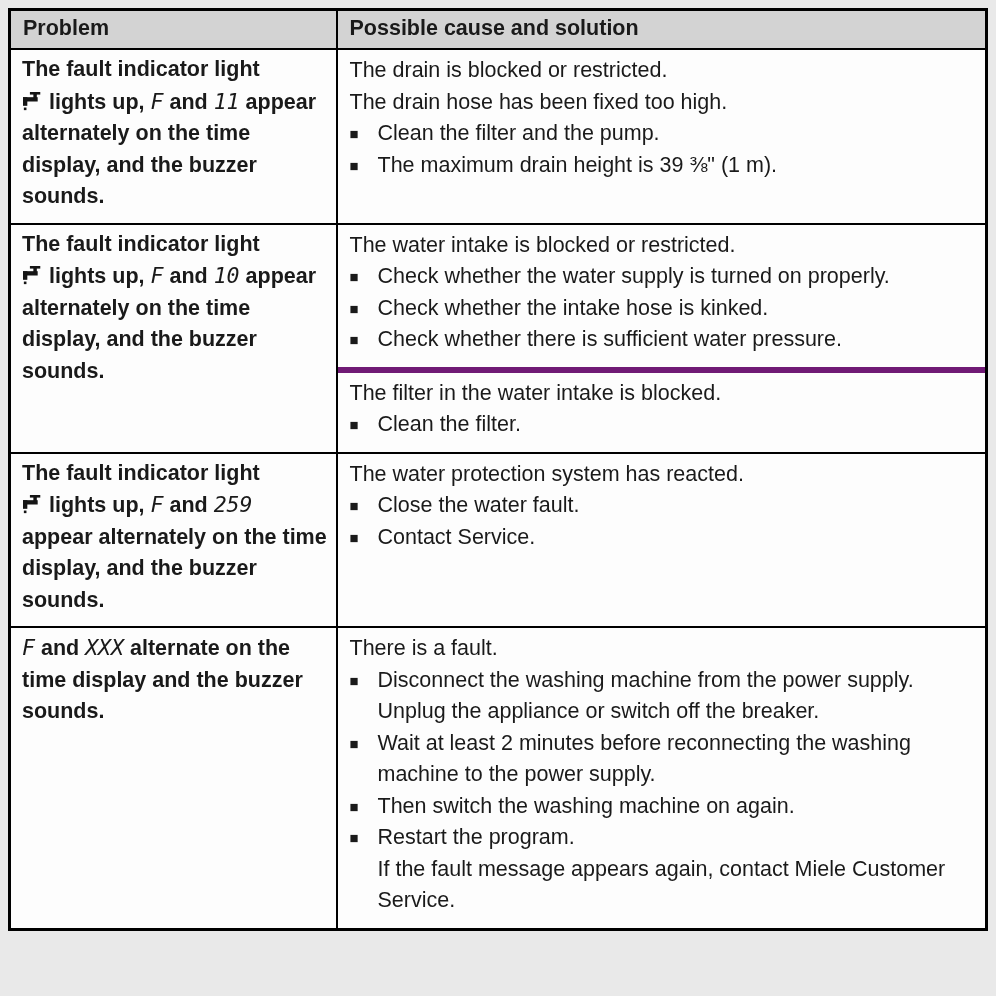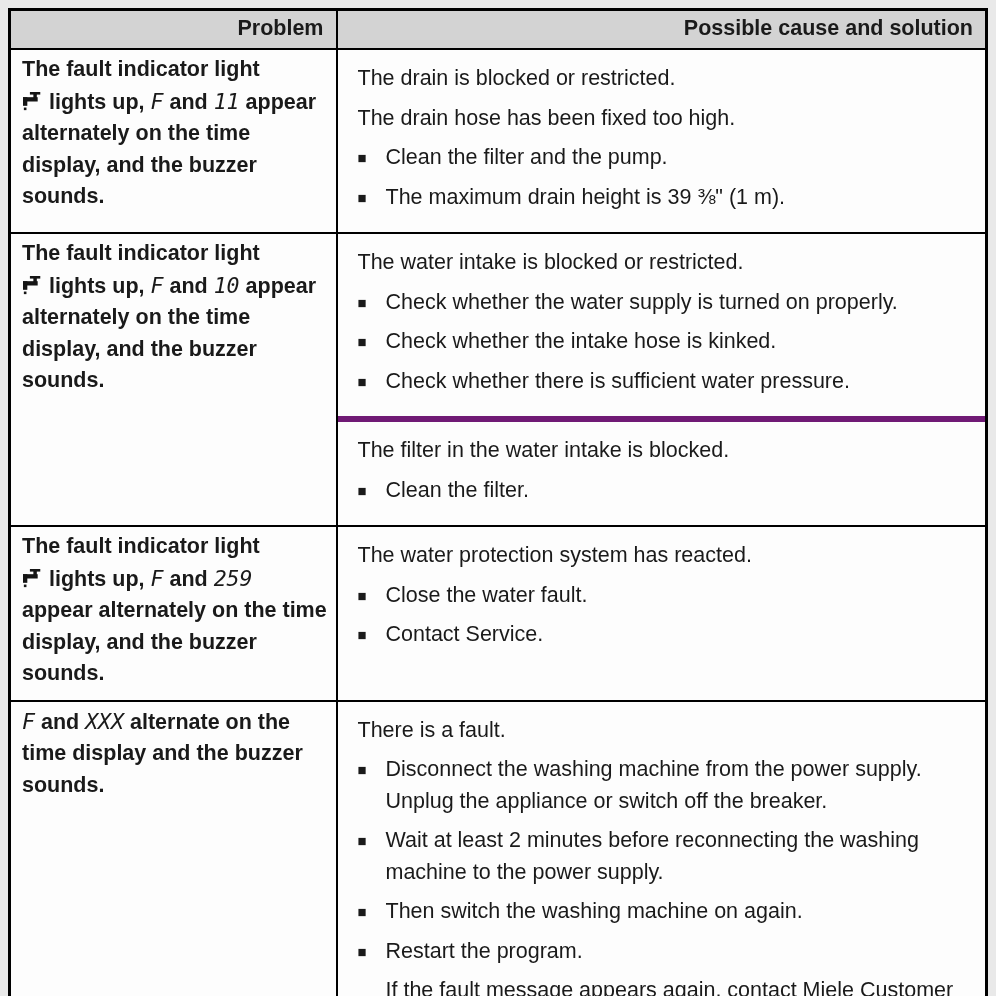--- a/index.html
+++ b/index.html
@@ -21,33 +21,33 @@
     table-layout: fixed;
   }
   th, td {
     border: 2px solid #000;
     vertical-align: top;
   }
   th {
     background: #d3d3d3;
     font-size: 21.5px;
     font-weight: bold;
-    text-align: right;
+    text-align: left;
     padding: 5px 12px 7px 12px;
   }
   th.col-problem { width: 327px; }
   td { font-size: 21.5px; line-height: 31.5px; }
   td.problem-cell {
     font-weight: bold;
     padding: 4px 8px 10px 11px;
   }
   td.solution-cell { padding: 0; }
   .block { padding: 5px 12px 11px 12px; }
   .block + .block { border-top: 6px solid #701a75; }
-  .line { margin: 8px; }
+  .line { margin: 0; }
   .bullet-line { display: flex; align-items: flex-start; }
   .marker {
     flex: 0 0 28px;
     font-size: 15px;
     line-height: 31.5px;
   }
   .btext { flex: 1 1 auto; }
   .seg {
     font-family: "DejaVu Sans Mono", "Liberation Mono", monospace;
     font-style: italic;

